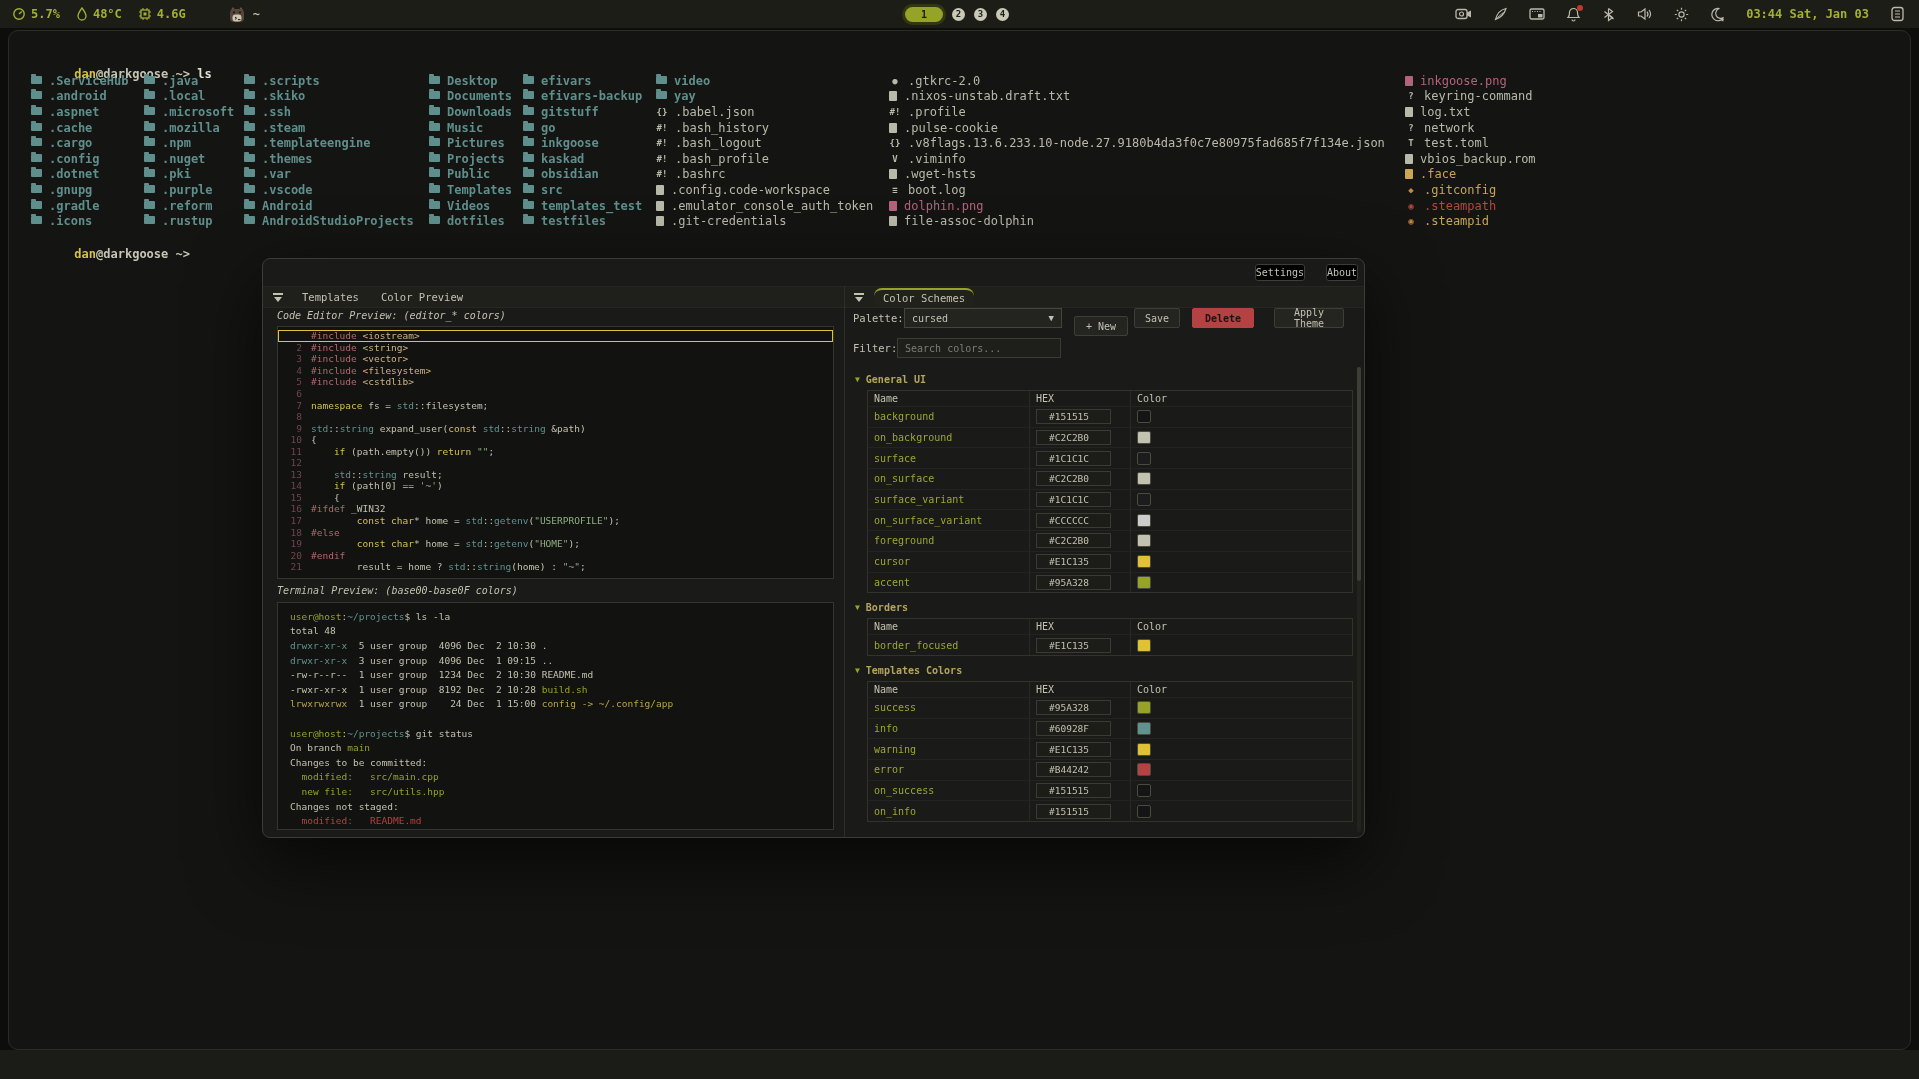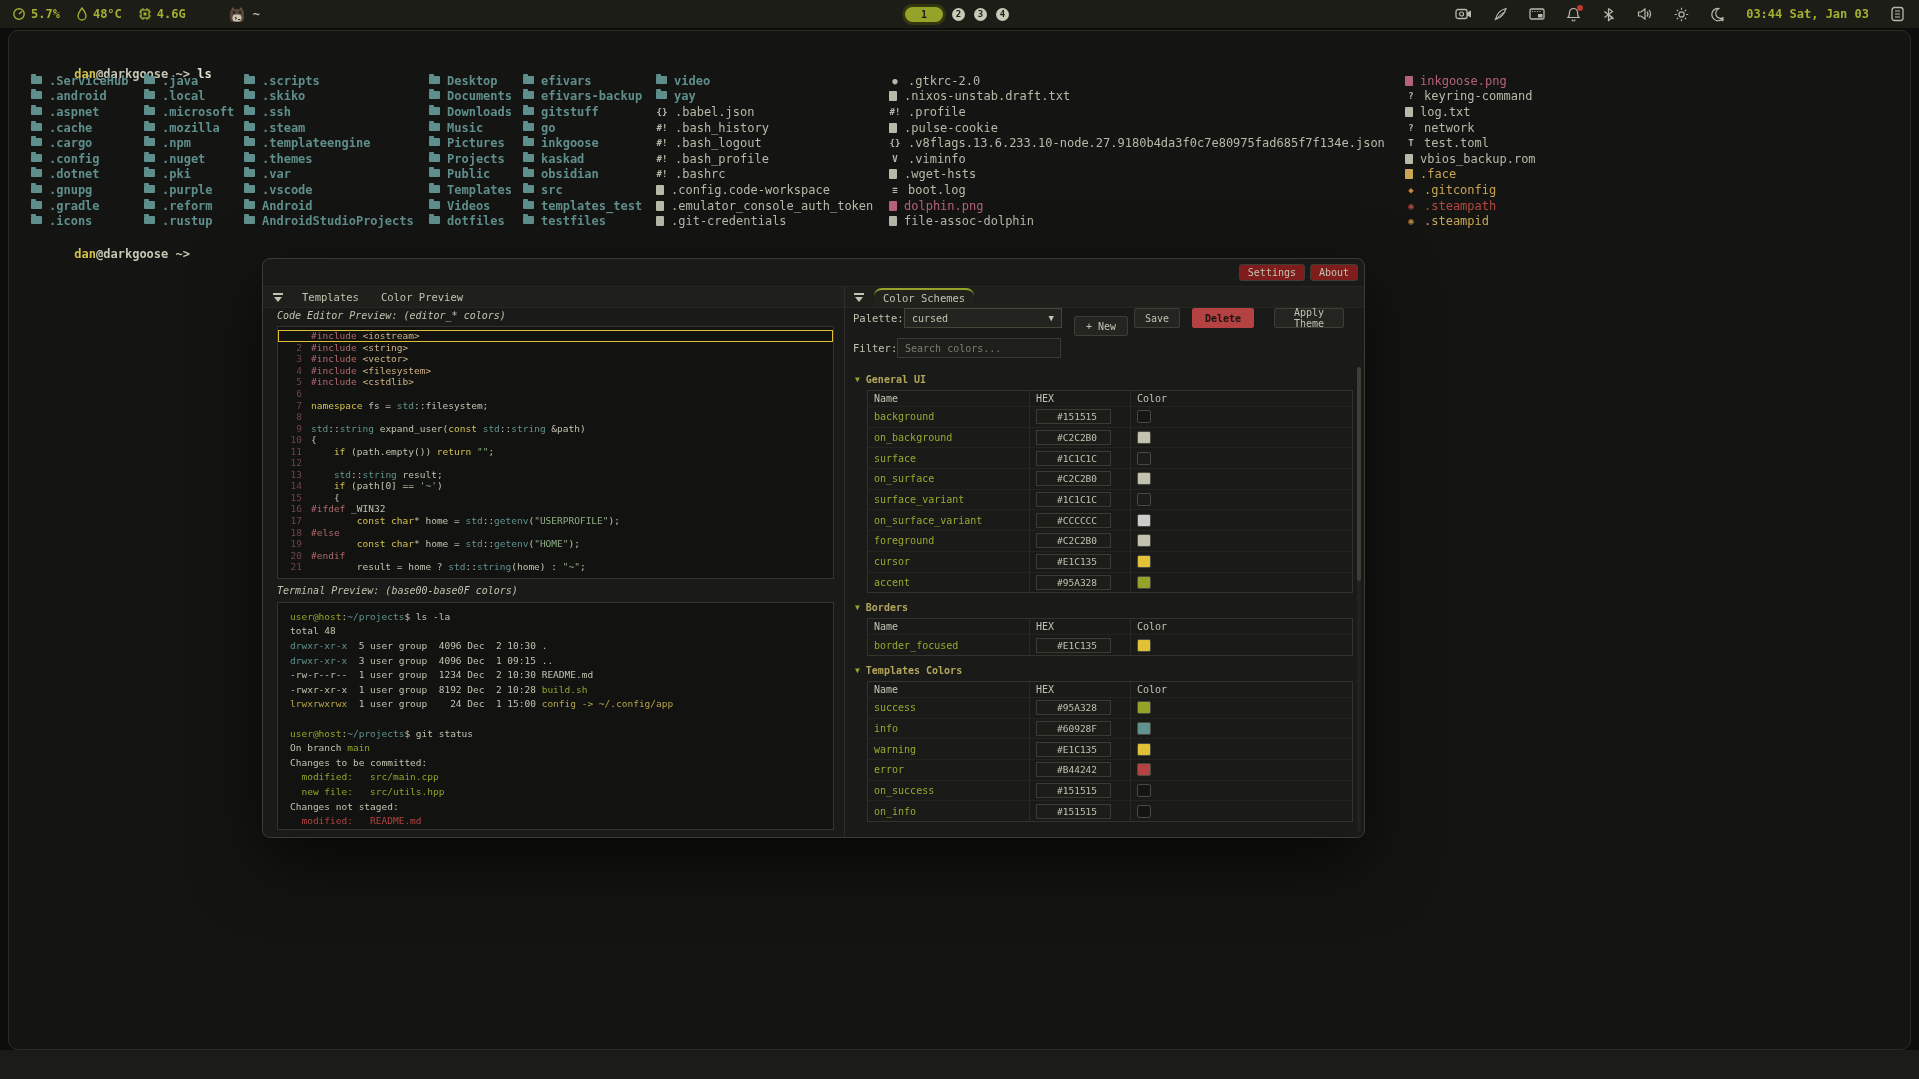--- a/index.html
+++ b/index.html
@@ -42,21 +42,21 @@
                     border-radius:1px 1px 0 0;}
   .i-doc{width:8px;height:10px;background:#b9b9aa;border-radius:1px;}
   .rose .i-doc,.i-doc.rose{background:#b4637a;}
   .yellow .i-doc{background:#c9a554;}
   .i-glyph{font-size:9px;font-weight:bold;color:#b9b9aa;width:12px;text-align:center;}
   .yellow .i-glyph{color:#c9883f;} .red .i-glyph{color:#b5483f;}
 
   
   #appwin{position:absolute;left:262px;top:258px;width:1101px;height:578px;background:#1a1a18;
           border:1px solid #3c3c34;border-radius:8px;box-shadow:0 24px 70px rgba(0,0,0,.65);z-index:10;}
-  .win-btn{position:absolute;top:5px;height:17px;padding:0 8px;background:#7f1d1d;border:1px solid #3e3e36;
+  .win-btn{position:absolute;top:5px;height:17px;padding:0 0;background:#000000;border:1px solid #3e3e36;
            border-radius:3px;color:#c2c2b0;font-size:10px;display:flex;align-items:center;
            font-family:inherit;}
   #tabstrip{position:absolute;left:0;top:27px;width:100%;height:20px;background:#1f1f1b;
             border-top:1px solid #262622;border-bottom:1px solid #262622;display:flex;}
   .tabgroup{display:flex;align-items:center;gap:4px;height:100%;}
   .funnel{position:relative;width:10px;height:9px;display:inline-block;margin:0 6px 0 10px;}
   .funnel::before{content:"";position:absolute;top:0;left:0;right:0;height:2px;background:#c2c2b0;}
   .funnel::after{content:"";position:absolute;top:4px;left:1px;border-left:4px solid transparent;
                  border-right:4px solid transparent;border-top:5px solid #c2c2b0;}
   .tab{height:18px;display:flex;align-items:center;padding:0 9px;color:#c2c2b0;font-size:10.5px;}
@@ -97,21 +97,21 @@
              font-size:10px;font-weight:bold;}
   .sec-arrow{color:#95a328;font-size:8px;}
   .ctable{margin-left:22px;width:486px;border:1px solid #33332c;box-sizing:border-box;}
   .crow{display:grid;grid-template-columns:142px 82px 1fr;height:19.7px;align-items:center;
         border-top:1px solid #23231f;gap:19px;}
   .crow.head{height:15px;border-top:none;color:#c2c2b0;}
   .ccell{padding-left:6px;height:100%;display:flex;align-items:center;box-sizing:border-box;}
   .ccell+.ccell{border-left:1px solid #2a2a25;}
   .cname{color:#9aa831;}
   .hexbox{width:76px;height:15px;background:#1c1c19;border:1px solid #3b3b33;display:flex;
-          align-items:center;padding-left:20px;box-sizing:border-box;font-size:9.5px;color:#c2c2b0;}
+          align-items:center;padding-left:12px;box-sizing:border-box;font-size:9.5px;color:#c2c2b0;}
   .swatch{width:14px;height:13px;border:1px solid #4a4a40;border-radius:2px;box-sizing:border-box;}
   #rp-scroll{position:absolute;right:3px;top:60px;bottom:5px;width:4px;background:#22221e;border-radius:2px;}
   #rp-thumb{position:absolute;top:0;width:4px;height:46%;background:#3e3e36;border-radius:2px;}
 
   #dock-strip{position:absolute;left:0;top:1050px;width:1919px;height:29px;background:#1b1b18;}
 </style>
 </head>
 <body>
 
 <div id="topbar">

